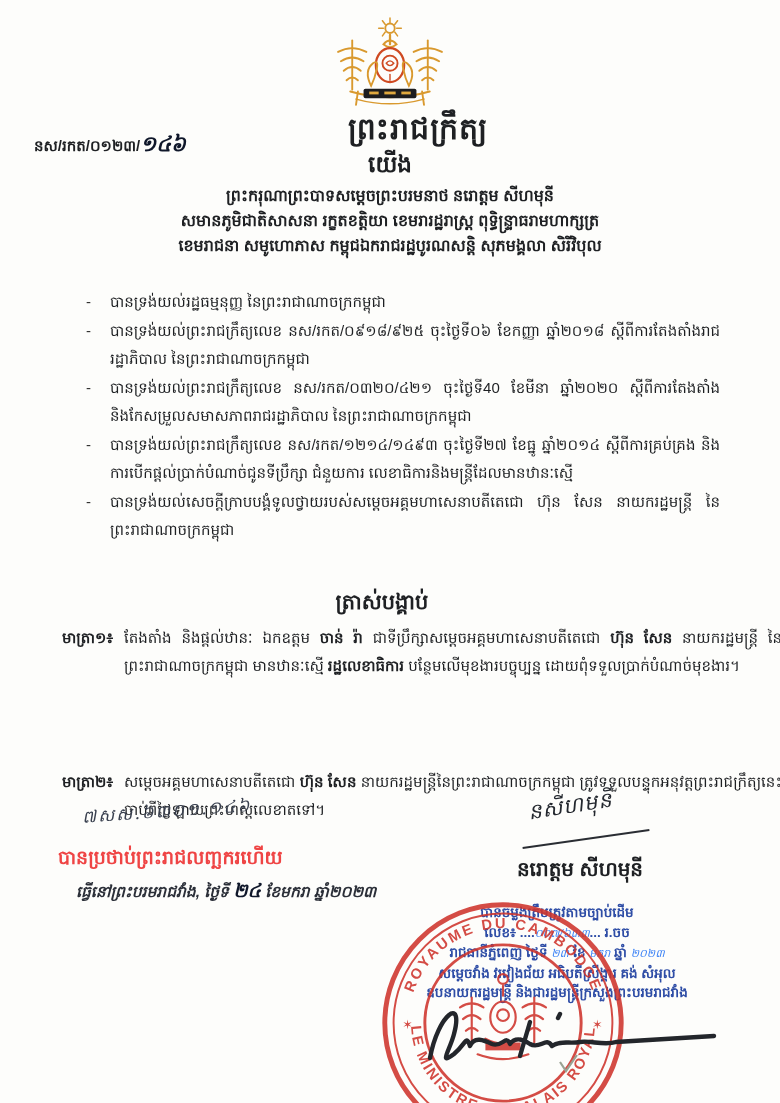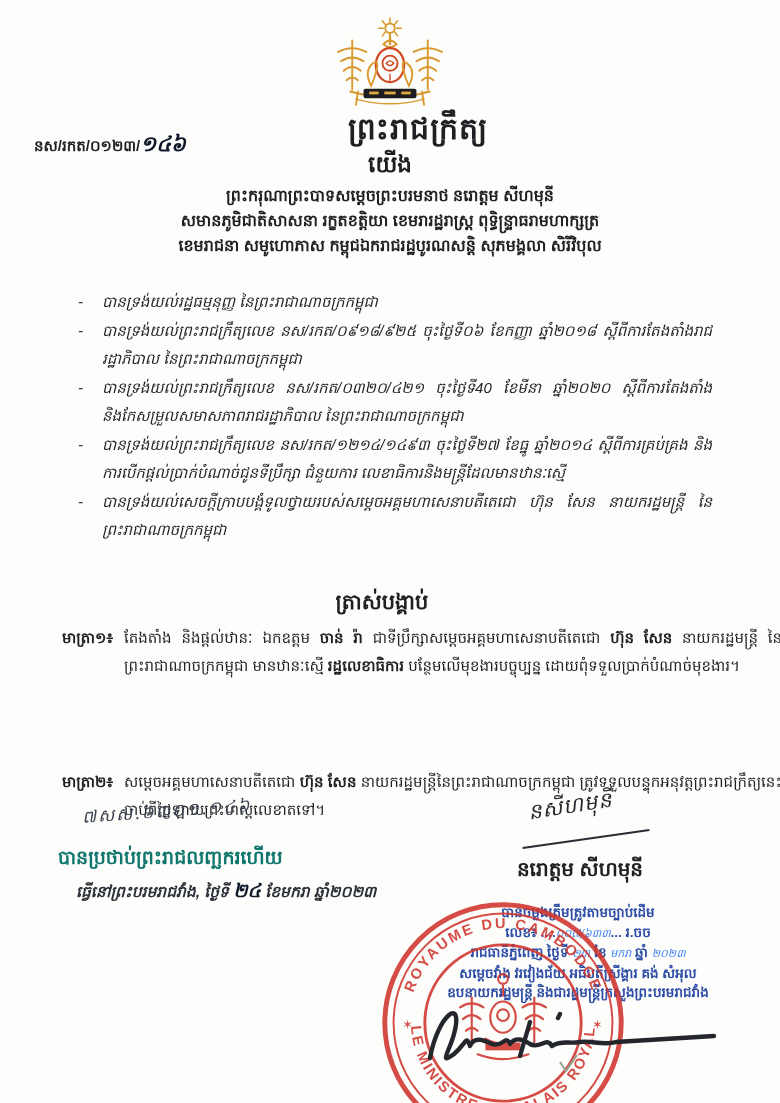--- a/index.html
+++ b/index.html
@@ -17,21 +17,21 @@
   .we{font-size:23px;font-weight:bold;}
   .titles{font-size:16px;font-weight:bold;line-height:25px;}
   .b-list{font-size:15px;line-height:28px;}
   .b-item{position:relative;padding-left:26px;margin-bottom:1px;}
   .b-item::before{content:"-";position:absolute;left:2px;top:0;color:#333;}
   .order-h{font-size:21px;font-weight:bold;}
   .article{position:relative;font-size:15px;line-height:28px;padding-left:62px;}
   .article .lbl{position:absolute;left:0;top:0;font-weight:bold;}
   .seg-b{font-weight:bold;}
   .left-note{font-size:17px;letter-spacing:2px;transform:rotate(-4deg);color:#39404f;}
-  .sealed{font-size:19px;font-weight:bold;color:#0f766e;}
+  .sealed{font-size:19px;font-weight:bold;color:#ef4444;}
   .place-date{font-size:15.5px;font-style:italic;font-weight:bold;color:#2b2f38;margin-left:20px;}
   .king-script{font-size:21px;letter-spacing:1px;transform:rotate(-9deg);color:#23272e;}
   .script-line{width:128px;border-bottom:2px solid #2a2d33;transform:rotate(-8deg);}
   .king-name{font-size:20px;font-weight:bold;}
   .cert{font-size:13.5px;line-height:19.5px;font-weight:bold;color:#2e4da6;text-align:center;}
   .cert .hw{font-weight:normal;font-size:11px;color:#3b82f6;}
   svg{display:block;}
 </style>
 </head>
 <body>
@@ -98,21 +98,21 @@
 
   <div class="abs ctr doc-title" style="left:0;top:110px;width:780px;">ព្រះរាជក្រឹត្យ</div>
   <div class="abs ctr we" style="left:0;top:150px;width:780px;">យើង</div>
 
   <div class="abs ctr titles" style="left:60px;top:183px;width:660px;">
     <div>ព្រះករុណាព្រះបាទសម្តេចព្រះបរមនាថ នរោត្តម សីហមុនី</div>
     <div>សមានភូមិជាតិសាសនា រក្ខតខត្តិយា ខេមរារដ្ឋរាស្ត្រ ពុទ្ធិន្ទ្រាធរាមហាក្សត្រ</div>
     <div>ខេមរាជនា សមូហោភាស កម្ពុជឯករាជរដ្ឋបូរណសន្តិ សុភមង្គលា សិរីវិបុល</div>
   </div>
 
-  <div class="abs b-list jus" style="left:76px;top:288px;width:636px;font-style:italic;">
+  <div class="abs b-list jus" style="left:84px;top:288px;width:636px;">
     <div class="b-item">បានទ្រង់យល់រដ្ឋធម្មនុញ្ញ នៃព្រះរាជាណាចក្រកម្ពុជា</div>
     <div class="b-item">បានទ្រង់យល់ព្រះរាជក្រឹត្យលេខ នស/រកត/០៩១៨/៩២៥ ចុះថ្ងៃទី០៦ ខែកញ្ញា ឆ្នាំ២០១៨ ស្តីពីការតែងតាំងរាជរដ្ឋាភិបាល នៃព្រះរាជាណាចក្រកម្ពុជា</div>
     <div class="b-item">បានទ្រង់យល់ព្រះរាជក្រឹត្យលេខ នស/រកត/០៣២០/៤២១ ចុះថ្ងៃទី40 ខែមីនា ឆ្នាំ២០២០ ស្តីពីការតែងតាំង និងកែសម្រួលសមាសភាពរាជរដ្ឋាភិបាល នៃព្រះរាជាណាចក្រកម្ពុជា</div>
     <div class="b-item">បានទ្រង់យល់ព្រះរាជក្រឹត្យលេខ នស/រកត/១២១៤/១៤៩៣ ចុះថ្ងៃទី២៧ ខែធ្នូ ឆ្នាំ២០១៤ ស្តីពីការគ្រប់គ្រង និងការបើកផ្តល់ប្រាក់បំណាច់ជូនទីប្រឹក្សា ជំនួយការ លេខាធិការនិងមន្ត្រីដែលមានឋានៈស្មើ</div>
     <div class="b-item">បានទ្រង់យល់សេចក្តីក្រាបបង្គំទូលថ្វាយរបស់សម្តេចអគ្គមហាសេនាបតីតេជោ ហ៊ុន សែន នាយករដ្ឋមន្ត្រី នៃព្រះរាជាណាចក្រកម្ពុជា</div>
   </div>
 
   <div class="abs ctr order-h" style="left:0;top:588px;width:764px;">ត្រាស់បង្គាប់</div>
 
   <div class="abs article jus" style="left:62px;top:624px;width:658px;">
@@ -130,21 +130,21 @@
   <div class="abs place-date" style="left:56px;top:878px;">
     <span>ធ្វើនៅព្រះបរមរាជវាំង, ថ្ងៃទី</span>
     <span class="hw" style="font-size:19px;">២៤</span>
     <span>ខែមករា ឆ្នាំ២០២៣</span>
   </div>
 
   <div class="abs hw king-script" style="left:528px;top:792px;">នសីហមុនី</div>
   <div class="abs script-line" style="left:522px;top:838px;"></div>
   <div class="abs ctr king-name" style="left:430px;top:856px;width:300px;">នរោត្តម សីហមុនី</div>
 
-  <div class="abs cert" style="left:392px;top:903px;width:372px;">
+  <div class="abs cert" style="left:371px;top:903px;width:372px;">
     <div>បានចម្លងត្រឹមត្រូវតាមច្បាប់ដើម</div>
     <div>
       <span>លេខ៖ ....</span><span class="hw">០០៧/៦៣៣</span><span>... រ.ចច</span>
     </div>
     <div>
       <span>រាជធានីភ្នំពេញ ថ្ងៃទី</span>
       <span class="hw">២៣</span>
       <span>ខែ</span>
       <span class="hw">មករា</span>
       <span>ឆ្នាំ</span>

